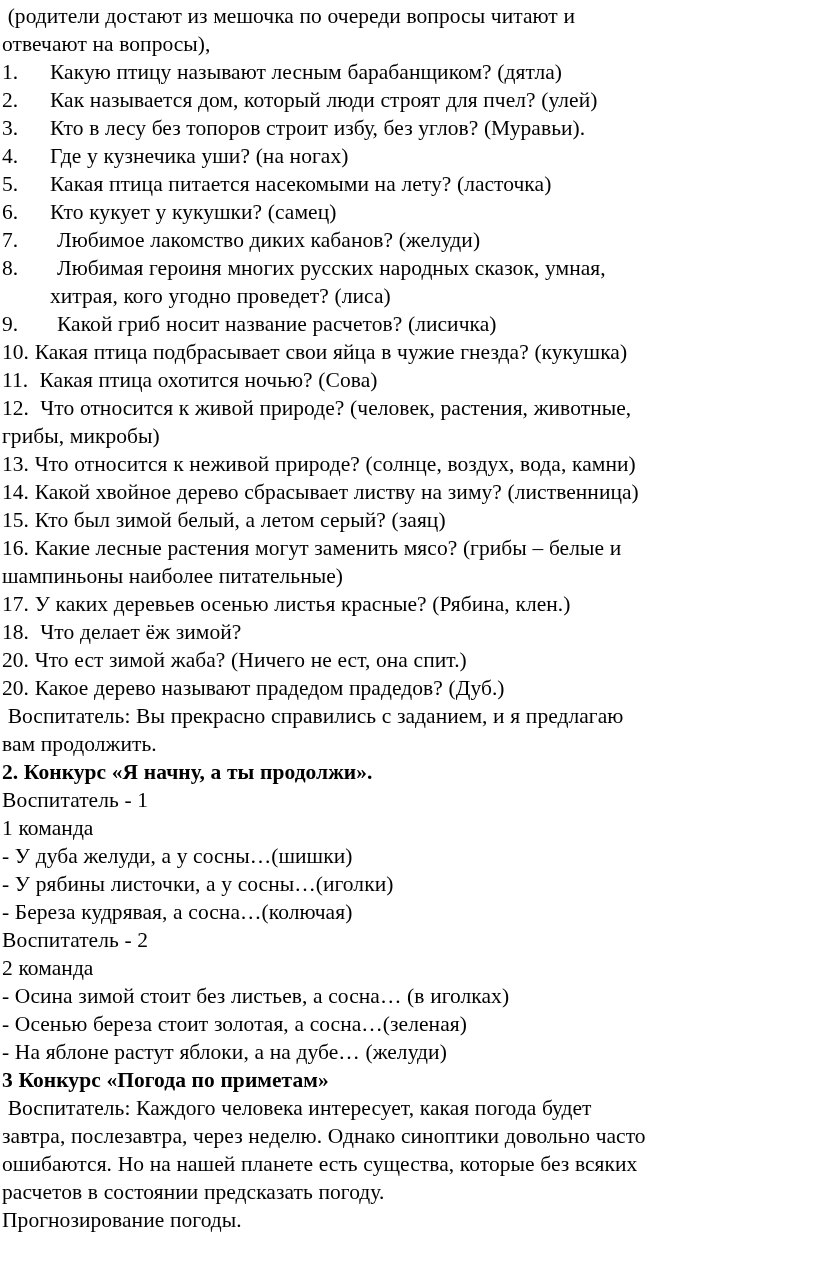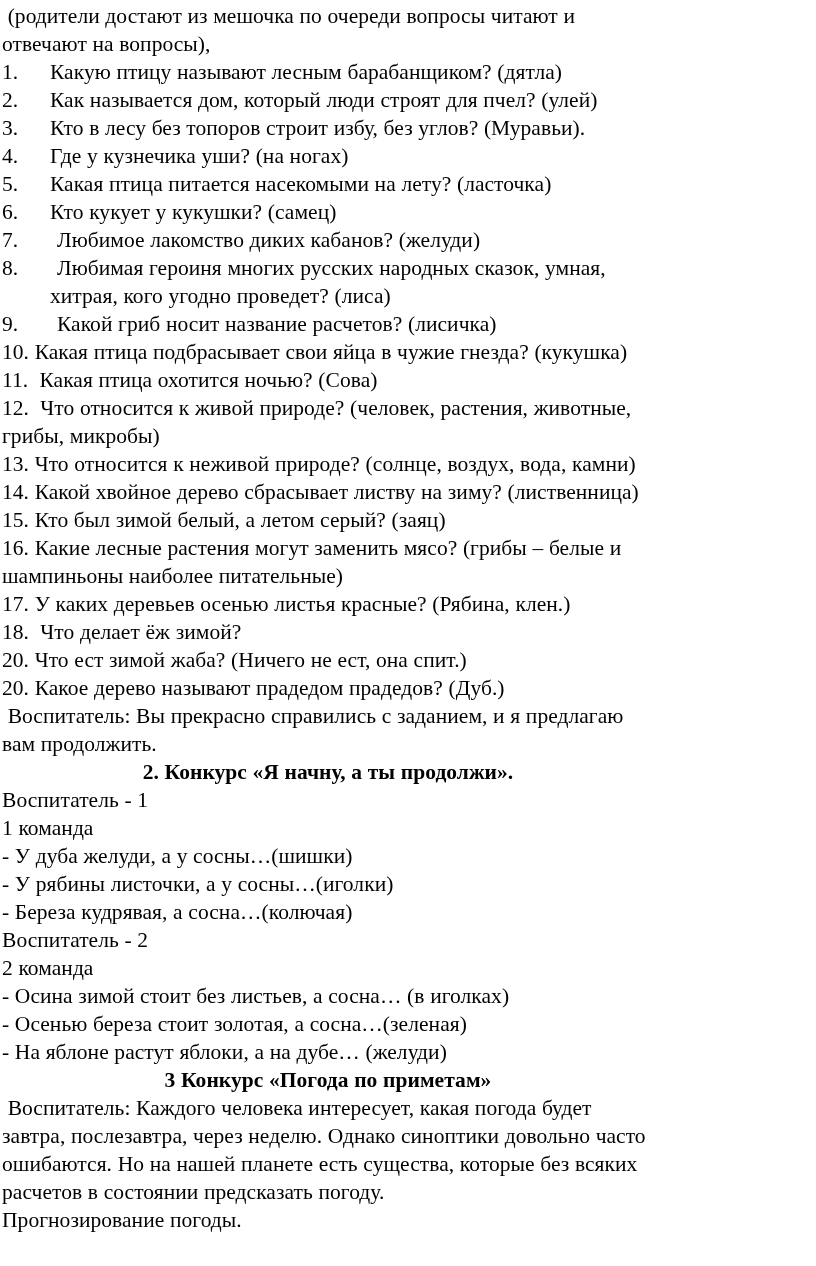--- a/index.html
+++ b/index.html
@@ -25,21 +25,20 @@
     font-size: 21.5px;
     line-height: 28px;
     white-space: pre-wrap;
     letter-spacing: 0.05px;
     word-spacing: 0.2px;
     text-align: left;
     margin: 0;
   }
   .bold {
     font-weight: bold;
-    text-align: center;
   }
   
   .num-tab {
     display: block;
     position: relative;
     padding-left: 48px;
     white-space: pre-wrap;
   }
   .num-tab > .marker {
     position: absolute;

